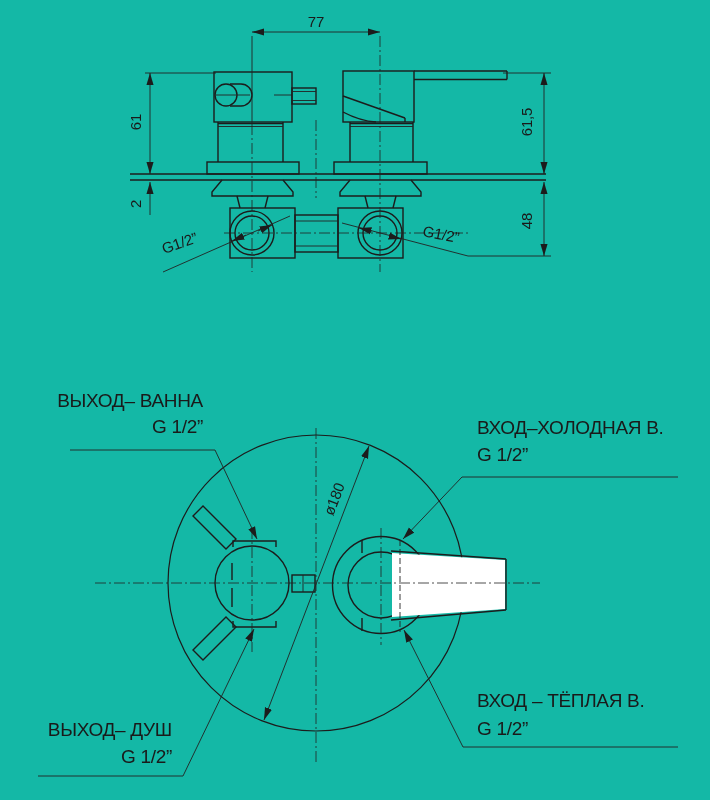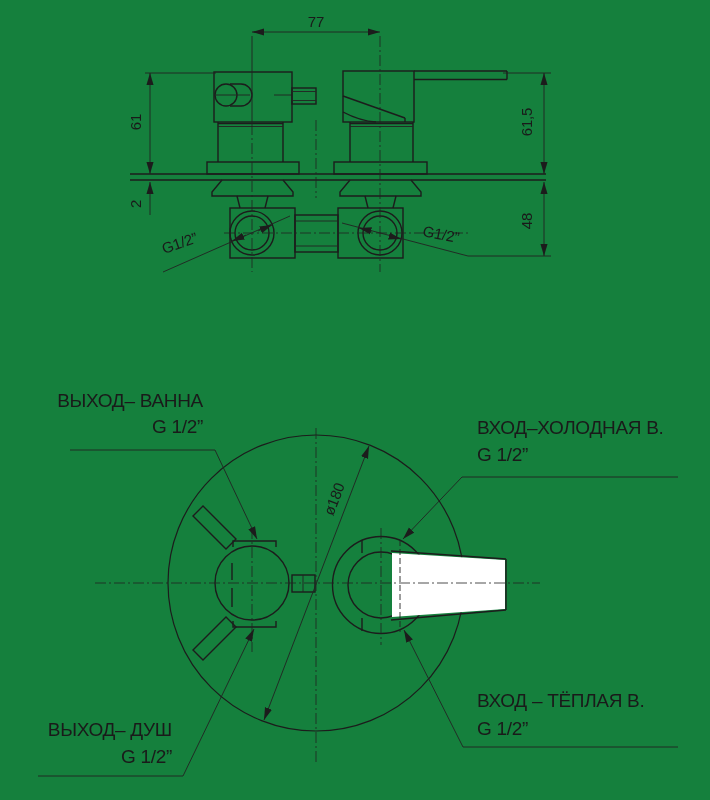--- a/index.html
+++ b/index.html
@@ -1,16 +1,16 @@
 <!DOCTYPE html>
 <html><head>
 <meta charset="utf-8">
 <style>
   html,body{margin:0;padding:0;background:#ffffff;}
-  .stage{position:relative;width:710px;height:800px;background:#15803d;overflow:hidden;}
+  .stage{position:relative;width:710px;height:800px;background:#14b8a6;overflow:hidden;}
   svg{display:block;}
   .obj{stroke:#1c1c1c;stroke-width:1.4;fill:none;stroke-linejoin:miter;}
   .obj2{stroke:#1c1c1c;stroke-width:1.2;fill:none;}
   .thin{stroke:#222222;stroke-width:0.9;fill:none;}
   .cl{stroke:#222222;stroke-width:0.8;fill:none;stroke-dasharray:11 3 2 3;}
   .hid{stroke:#222222;stroke-width:0.9;fill:none;stroke-dasharray:6 3;}
   .whitefill{fill:#ffffff;stroke:none;}
   text{font-family:"Liberation Sans", sans-serif;fill:#1a1a1a;}
   .lbl{font-size:19px;letter-spacing:-0.3px;}
   .dim{font-size:15px;letter-spacing:-0.2px;}

